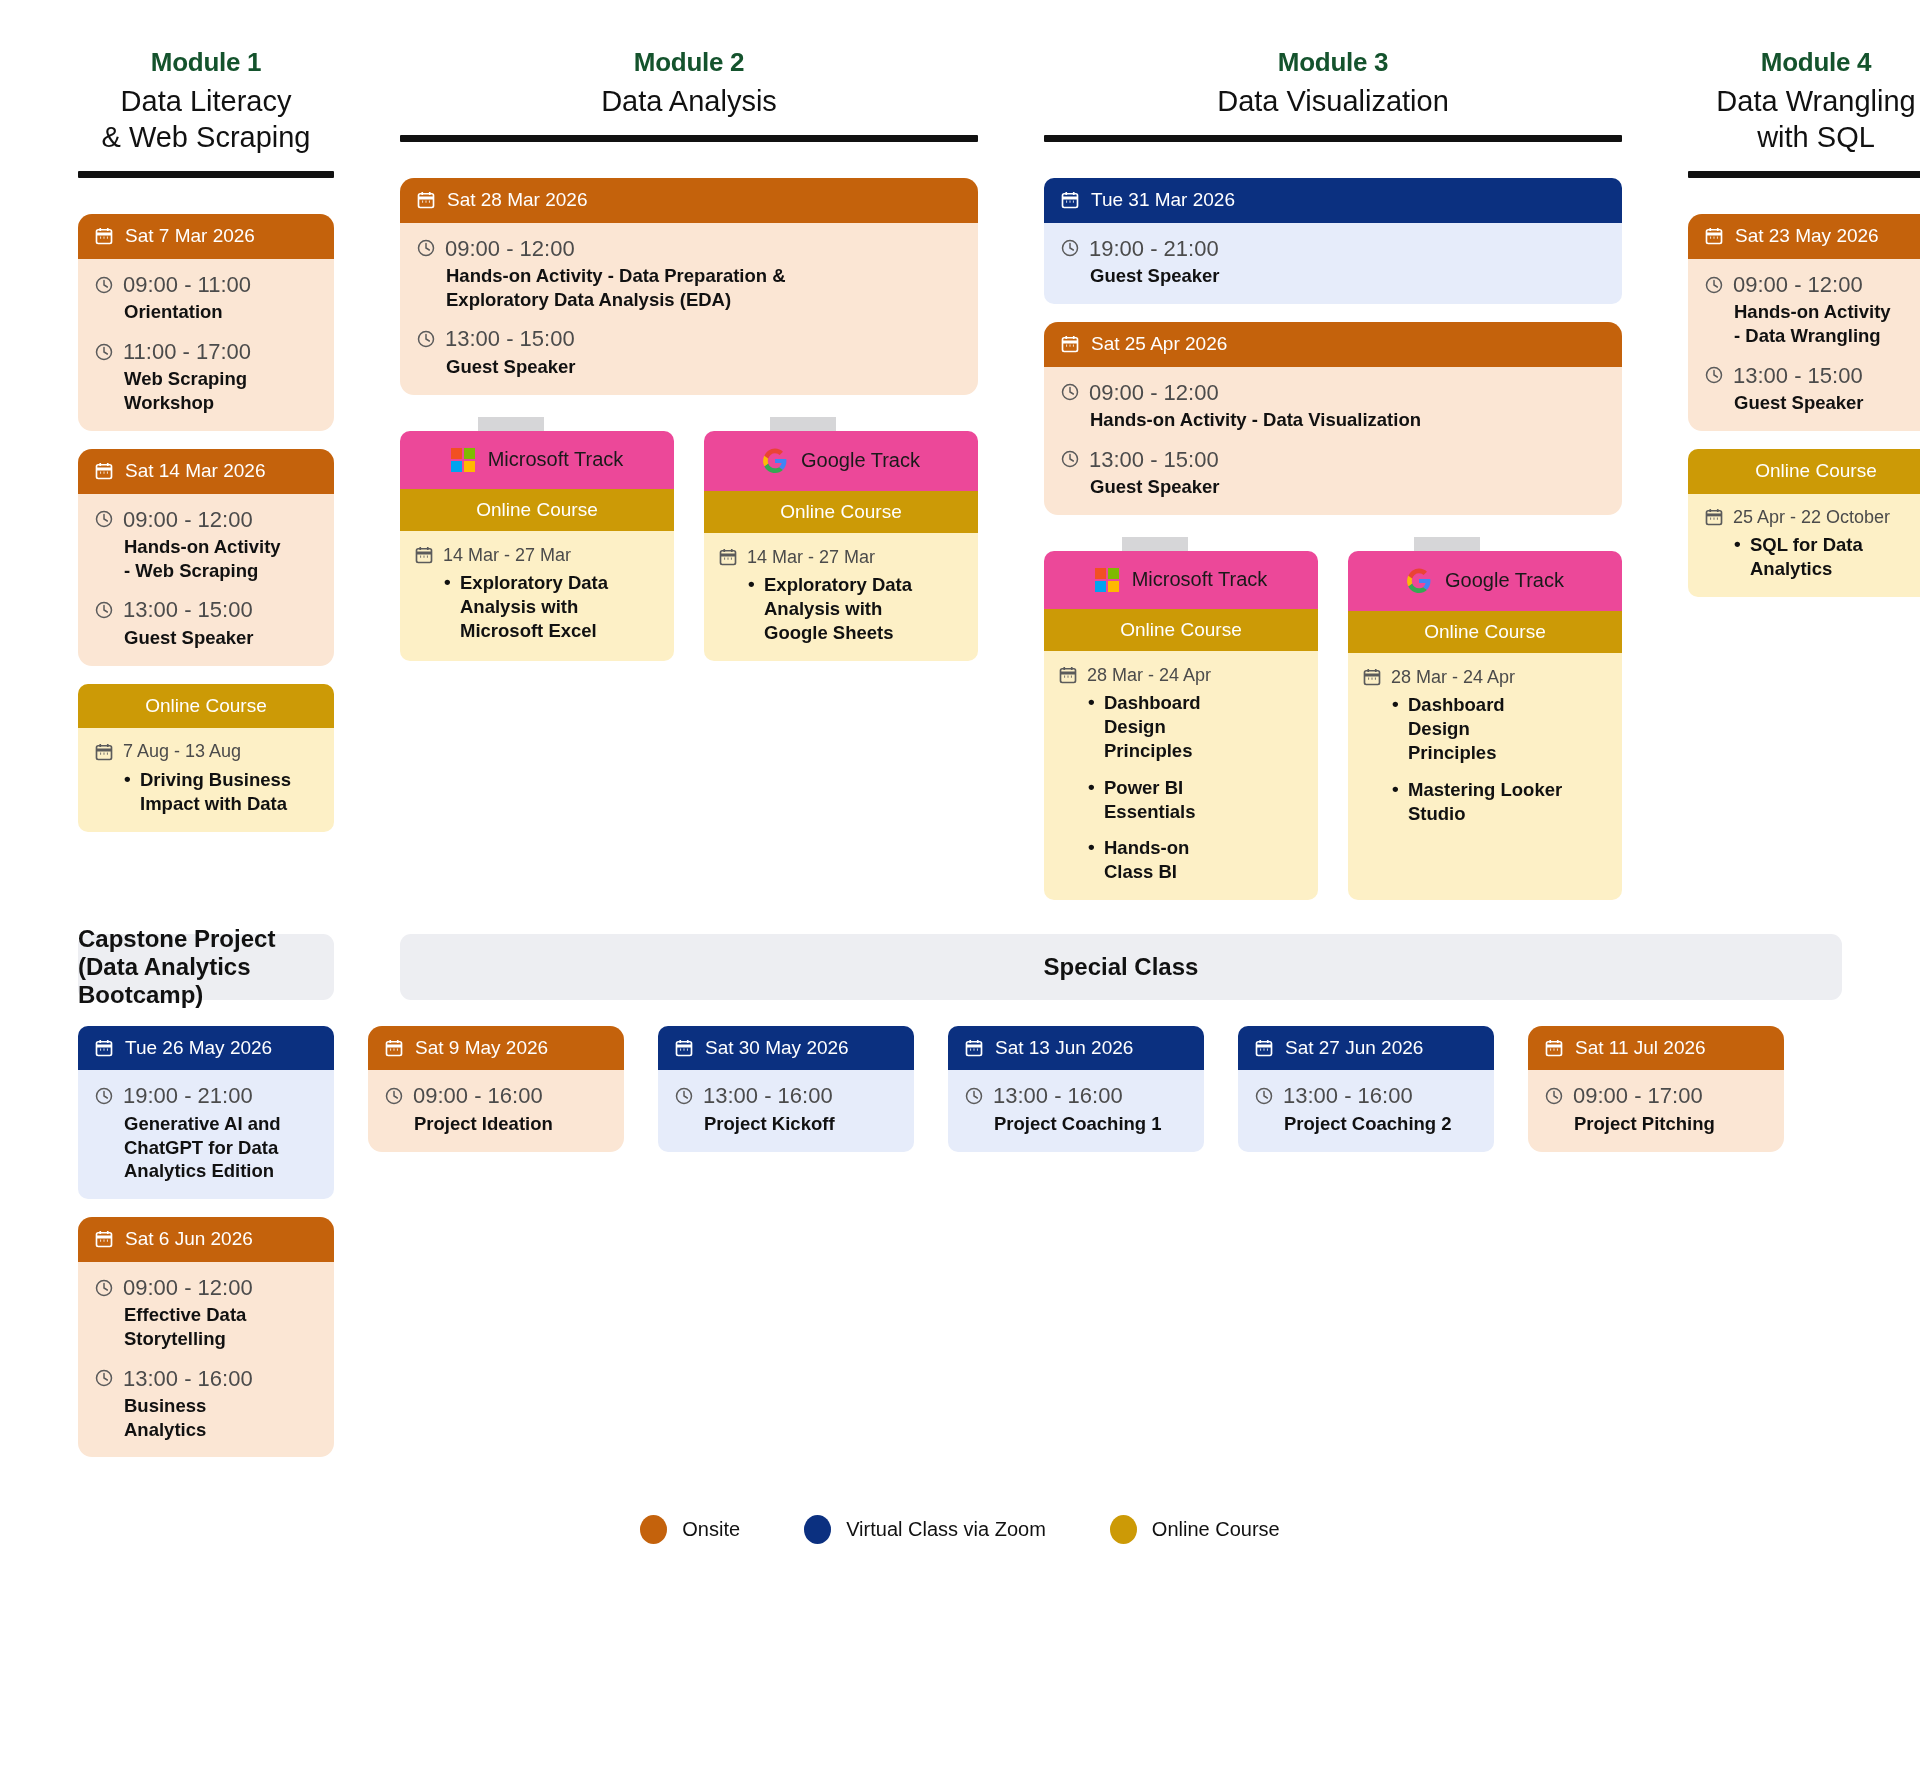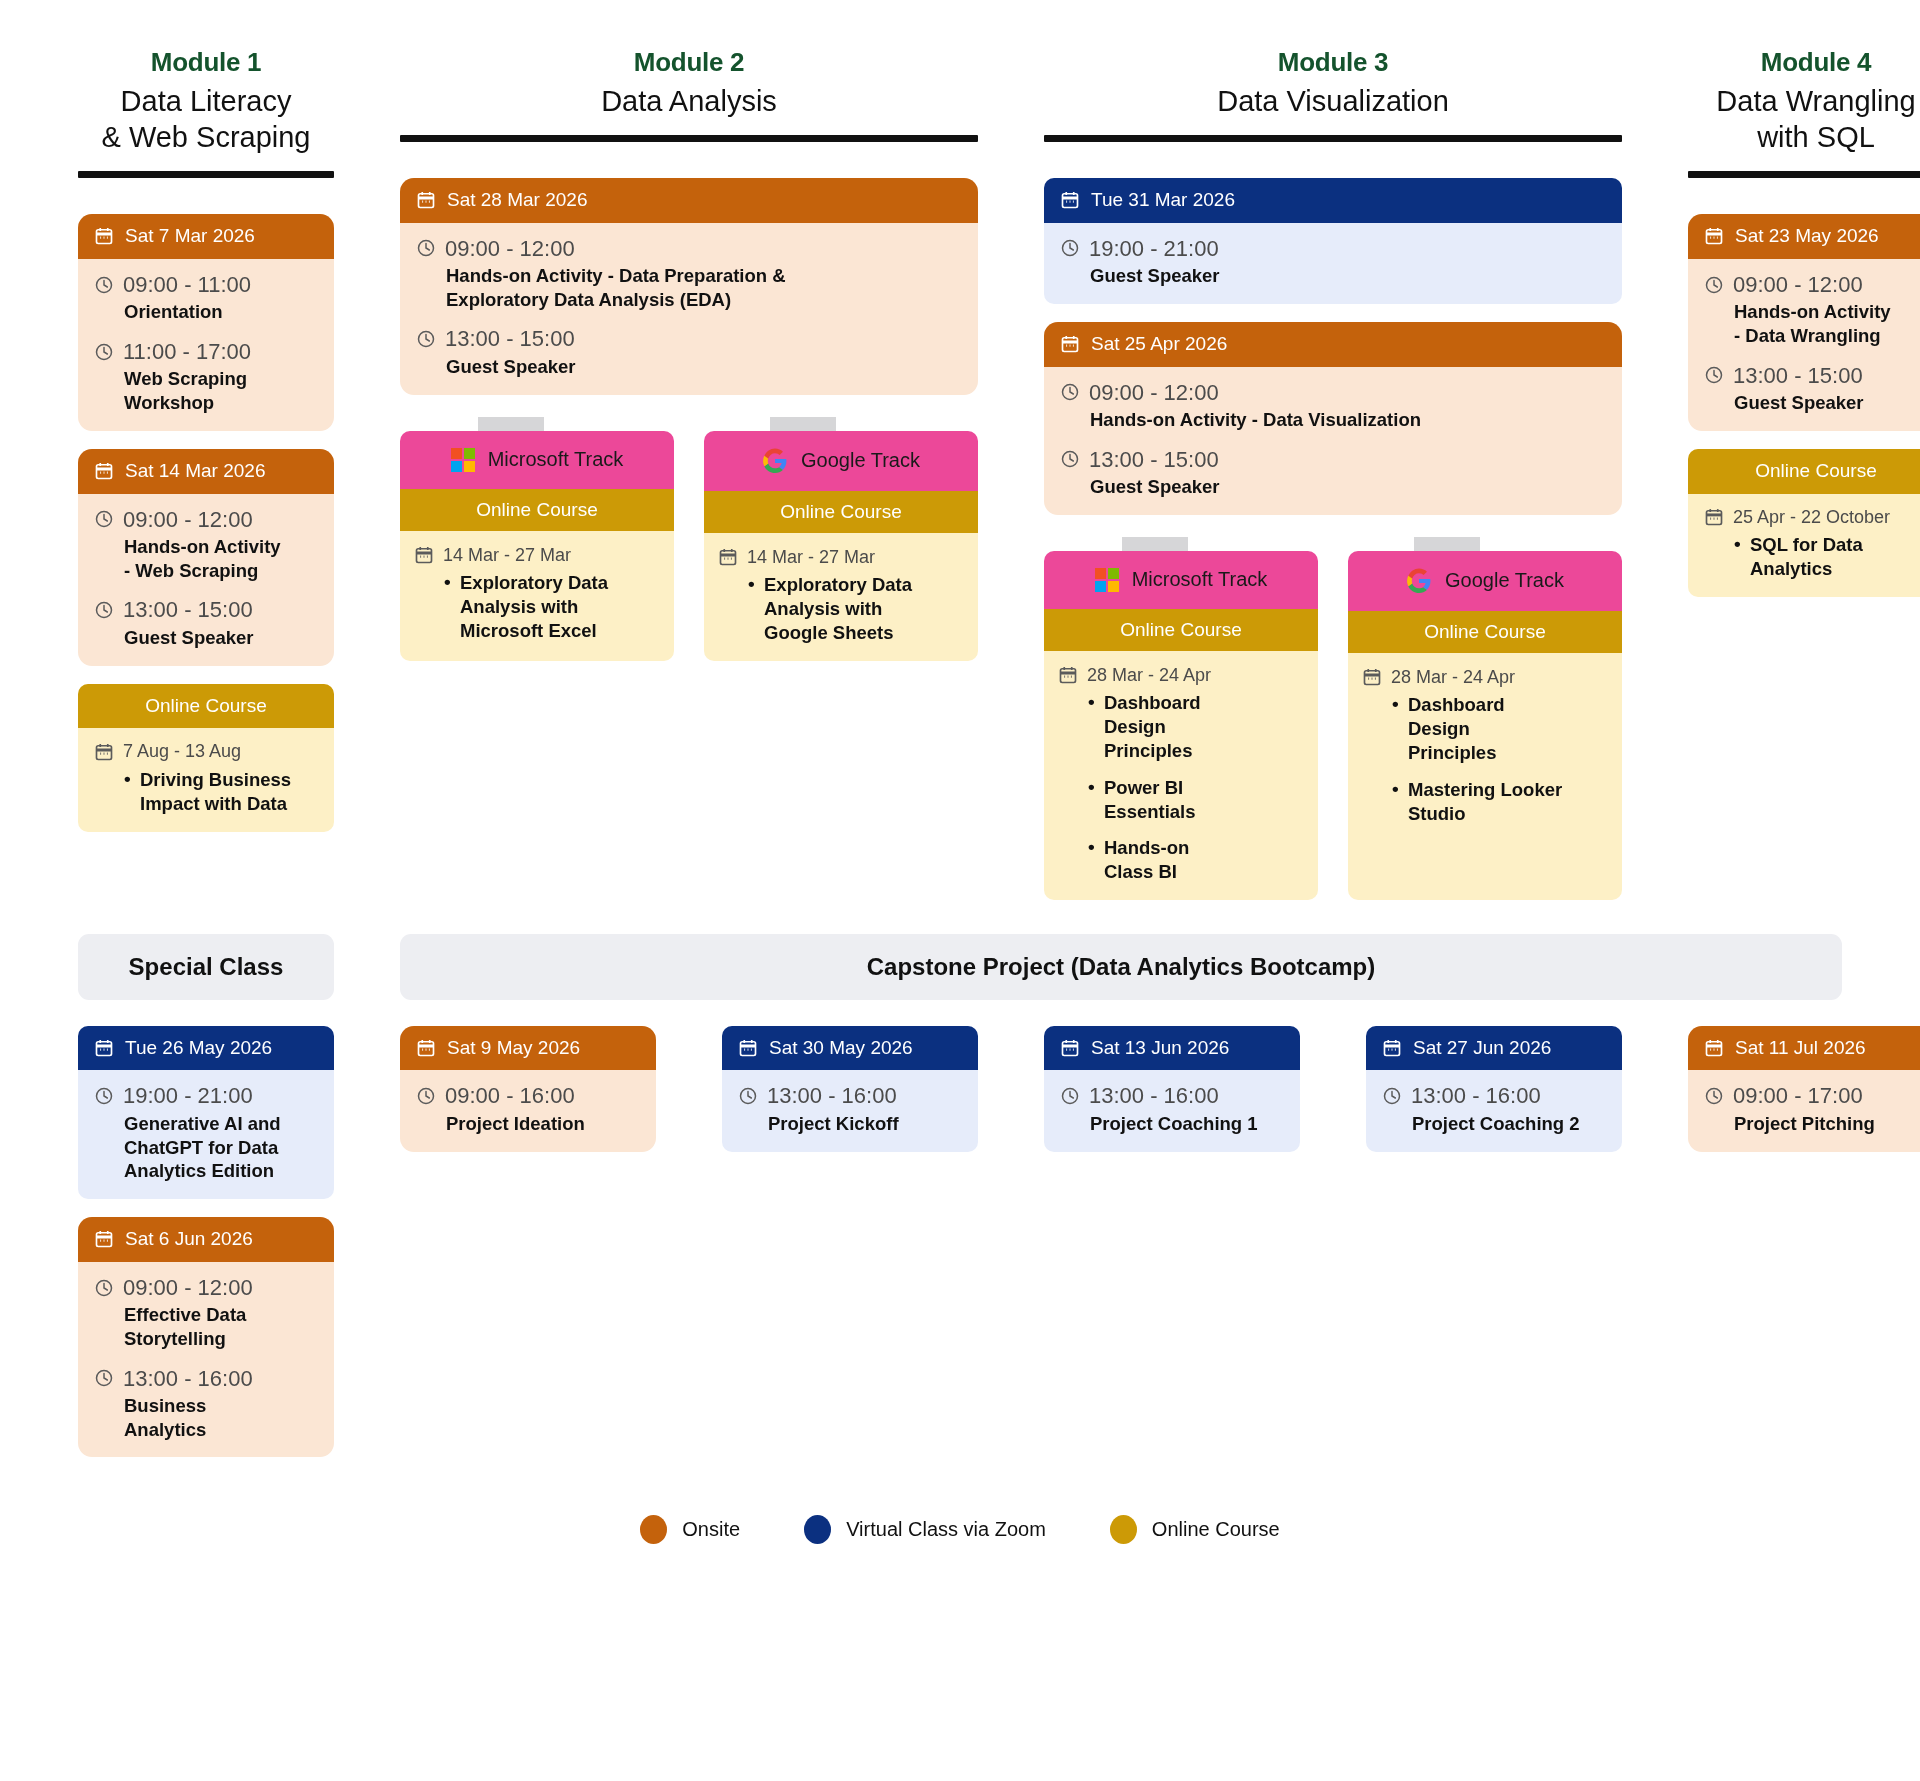--- a/index.html
+++ b/index.html
@@ -118,21 +118,21 @@
 
   
   .bottom { margin-top: 34px; }
   .bottom-heads { display: grid; grid-template-columns: 256px 1fr; column-gap: 66px; }
   .pill {
     background: #edeef2; border-radius: 11px; height: 66px;
     display: flex; align-items: center; justify-content: center;
     font-size: 24px; font-weight: bold; color: #111;
   }
   .bottom-cards {
-    display: grid; grid-template-columns: repeat(6, 256px); column-gap: 66px;
+    display: grid; grid-template-columns: repeat(6, 256px); column-gap: 34px;
     margin-top: 26px;
   }
   .sc-col { display: flex; flex-direction: column; }
 
   
   .legend {
     display: flex; justify-content: center; align-items: center; gap: 64px;
     margin-top: 40px; padding-bottom: 40px;
   }
   .legend-item { display: flex; align-items: center; gap: 15px; }
@@ -634,22 +634,22 @@
 Analytics</li>
               </ul>
             </div>
           </div>
         </div>
       </div>
     </div>
 
   <div class="bottom">
     <div class="bottom-heads">
+      <div class="pill">Capstone Project (Data Analytics Bootcamp)</div>
       <div class="pill">Special Class</div>
-      <div class="pill">Capstone Project (Data Analytics Bootcamp)</div>
     </div>
     <div class="bottom-cards" id="bottom-cards">
         <div class="sc-col">
           <div class="card virtual">
             <div class="card-head virtual">
               <span style="flex:none;display:inline-flex">
                 <svg width="20" height="20" viewBox="0 0 24 24" fill="none" stroke="#ffffff" stroke-width="2">
                   <rect x="3" y="4.5" width="18" height="16.5" rx="2"></rect>
                   <line x1="3" y1="9.5" x2="21" y2="9.5" stroke-width="3.5"></line>
                   <line x1="7.5" y1="2.5" x2="7.5" y2="6"></line>

